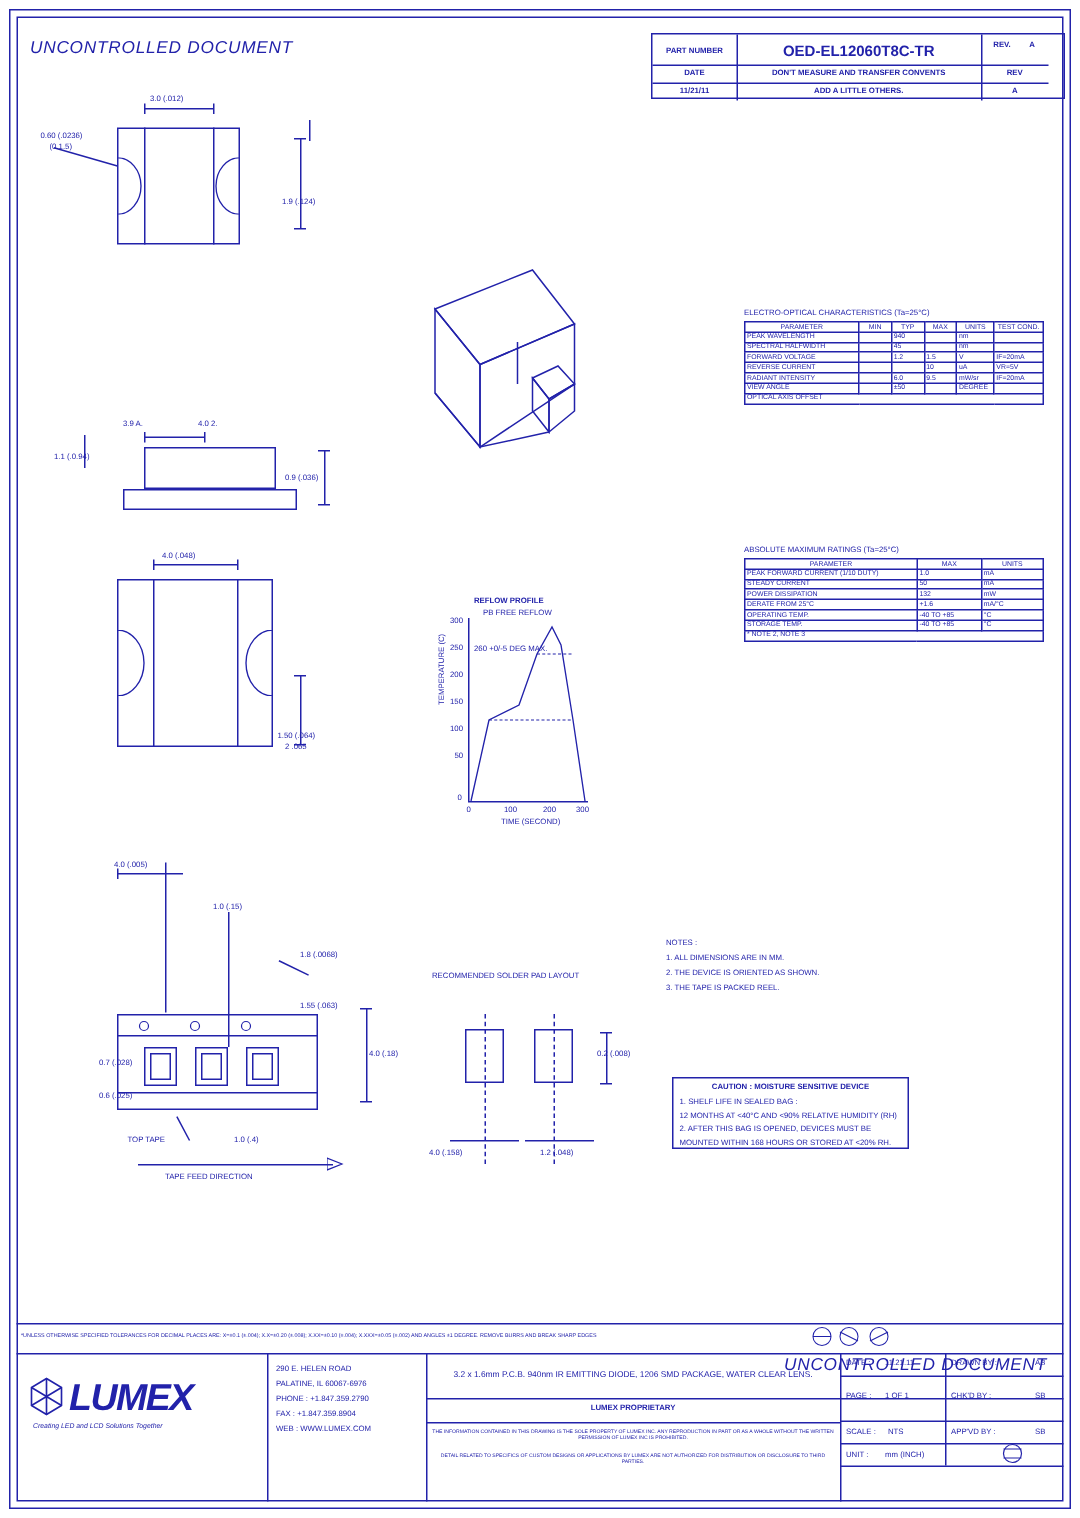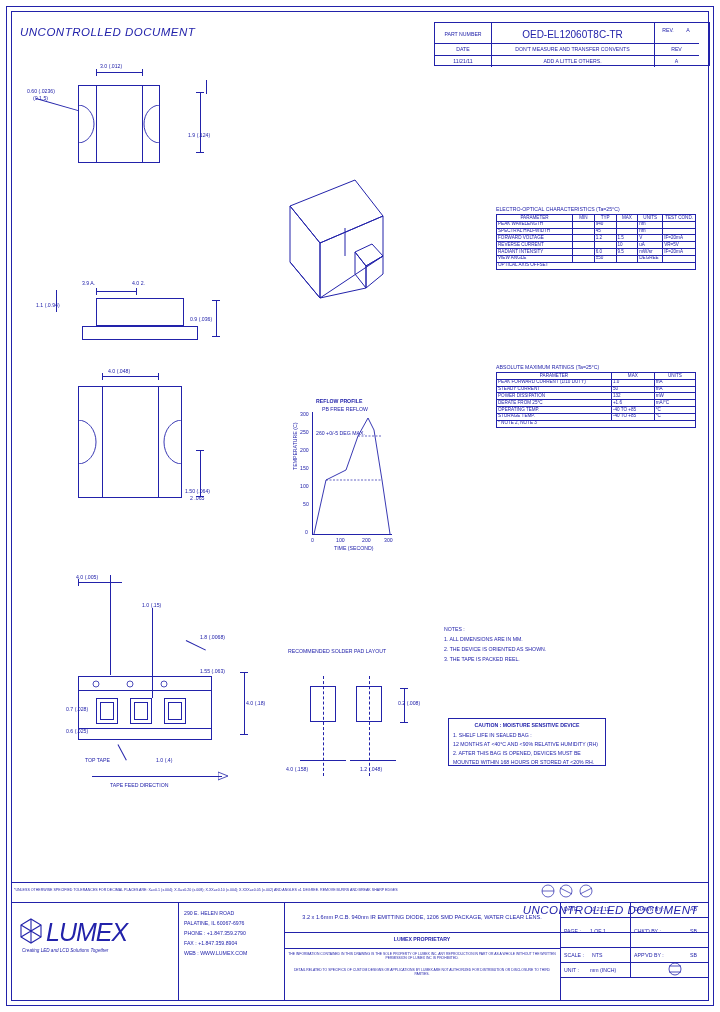--- a/index.html
+++ b/index.html
@@ -14,35 +14,35 @@
   .lbl.c{text-align:center;}
   .rot90{transform:rotate(-90deg);transform-origin:0 0;}
   .line{position:absolute;background:#2222aa;}
   .hl{height:0.8px;}
   .vl{width:0.8px;}
   .dash-v{position:absolute;width:0;border-left:0.8px dashed #2222aa;}
   .box{position:absolute;border:0.9px solid #2222aa;box-sizing:border-box;}
   .tbl{position:absolute;border-collapse:collapse;font-size:4.6px;color:#2222aa;}
   .tbl td,.tbl th{border:0.7px solid #2222aa;padding:0.5px 1px;font-weight:normal;line-height:1.05;}
   .tbl th{font-size:4.6px;}
-  .logoname{font-weight:normal;font-style:italic;letter-spacing:-1px;}
+  .logoname{font-weight:bold;font-style:italic;letter-spacing:-1px;}
   svg{display:block;}
   .tiny2{font-size:3.8px;}
 </style>
 </head>
 <body>
 
 <div class="sheet">
   <div class="frame"></div>
   <div class="inner"></div>
 
   <div class="wm wm-tl">UNCONTROLLED DOCUMENT</div>
   <div class="wm wm-br">UNCONTROLLED DOCUMENT</div>
 
-  <div class="box" style="left:434px;top:22px;width:276px;height:44px;">
+  <div class="box" style="left:434px;top:22px;width:276px;height:44px;font-weight:bold;">
     <div class="line vl" style="left:56px;top:0;height:44px;"></div>
     <div class="line vl" style="left:219px;top:0;height:44px;"></div>
     <div class="line hl" style="left:0;top:20px;width:264px;"></div>
     <div class="line hl" style="left:0;top:32px;width:264px;"></div>
     <div class="lbl c" style="left:0;top:8px;width:56px;">PART NUMBER</div>
     <div class="lbl c" style="left:56px;top:6px;width:163px;font-size:10px;">OED-EL12060T8C-TR</div>
     <div class="lbl c" style="left:219px;top:4px;width:28px;">REV.</div>
     <div class="lbl c" style="left:243px;top:4px;width:20px;">A</div>
     <div class="lbl c" style="left:0;top:23px;width:56px;">DATE</div>
     <div class="lbl c" style="left:56px;top:23px;width:163px;">DON'T  MEASURE  AND  TRANSFER  CONVENTS</div>

